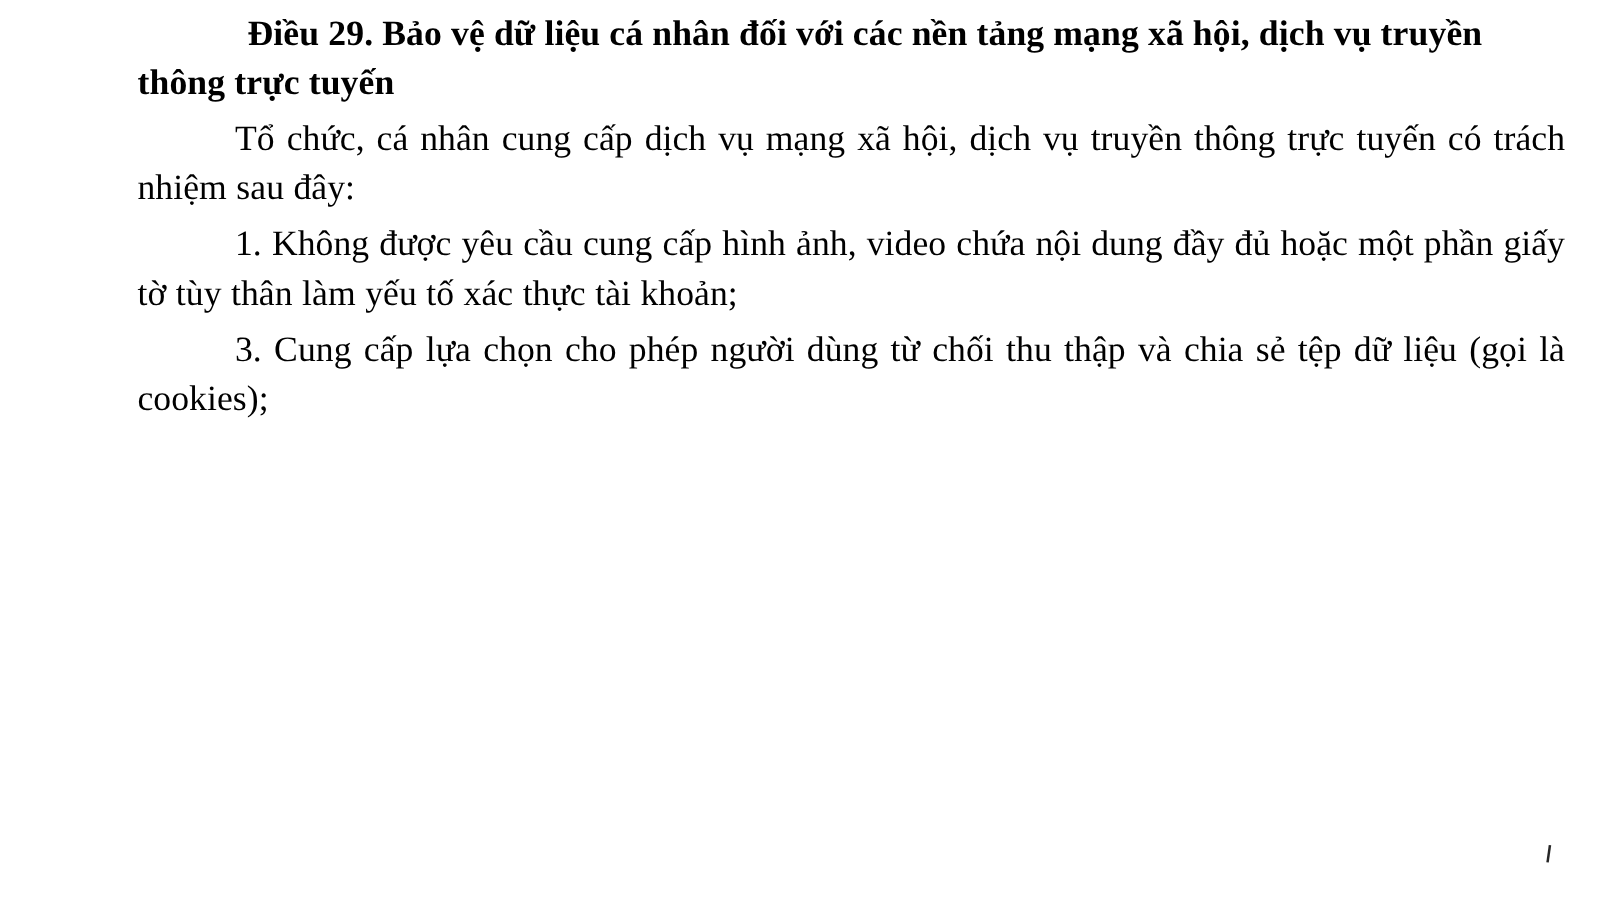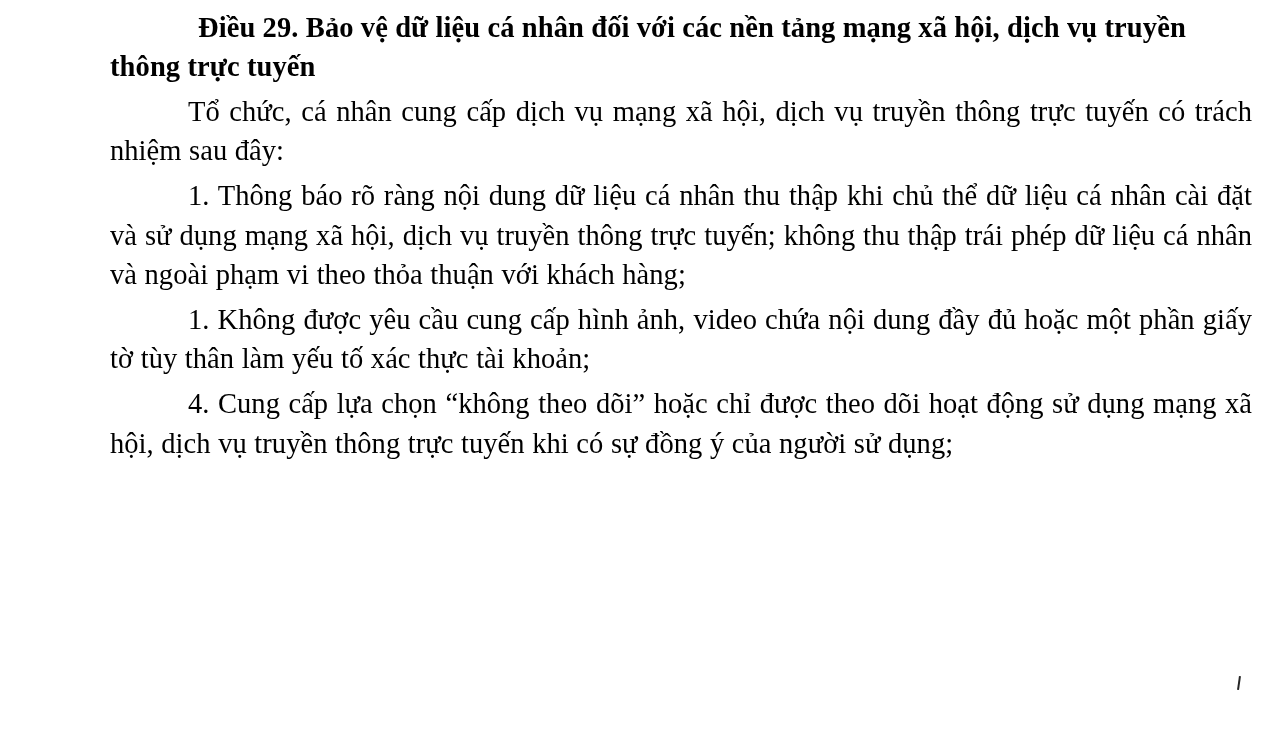--- a/index.html
+++ b/index.html
@@ -58,22 +58,21 @@
 </style>
 </head>
 <body>
 
 <div class="page">
 
   <h1 class="doc-title">Điều 29. Bảo vệ dữ liệu cá nhân đối với các nền tảng mạng xã hội, dịch vụ truyền thông trực tuyến</h1>
 
   <p class="para lead">Tổ chức, cá nhân cung cấp dịch vụ mạng xã hội, dịch vụ truyền thông trực tuyến có trách nhiệm sau đây:</p>
 
-  <p class="para">1. Thông báo rõ ràng nội dung dữ liệu cá nhân thu thập khi chủ thể dữ liệu cá nhân cài đặt và sử dụng mạng xã hội, dịch vụ truyền thông trực tuyến; không thu thập trái phép dữ liệu cá nhân và ngoài phạm vi theo thỏa thuận với khách hàng;</p>
 
   <p class="para">1. Không được yêu cầu cung cấp hình ảnh, video chứa nội dung đầy đủ hoặc một phần giấy tờ tùy thân làm yếu tố xác thực tài khoản;</p>
 
+  <p class="para">3. Cung cấp lựa chọn cho phép người dùng từ chối thu thập và chia sẻ tệp dữ liệu (gọi là cookies);</p>
 
-  <p class="para">4. Cung cấp lựa chọn “không theo dõi” hoặc chỉ được theo dõi hoạt động sử dụng mạng xã hội, dịch vụ truyền thông trực tuyến khi có sự đồng ý của người sử dụng;</p>
 
   <div class="page-mark"></div>
 
 </div>
 
 </body></html>

